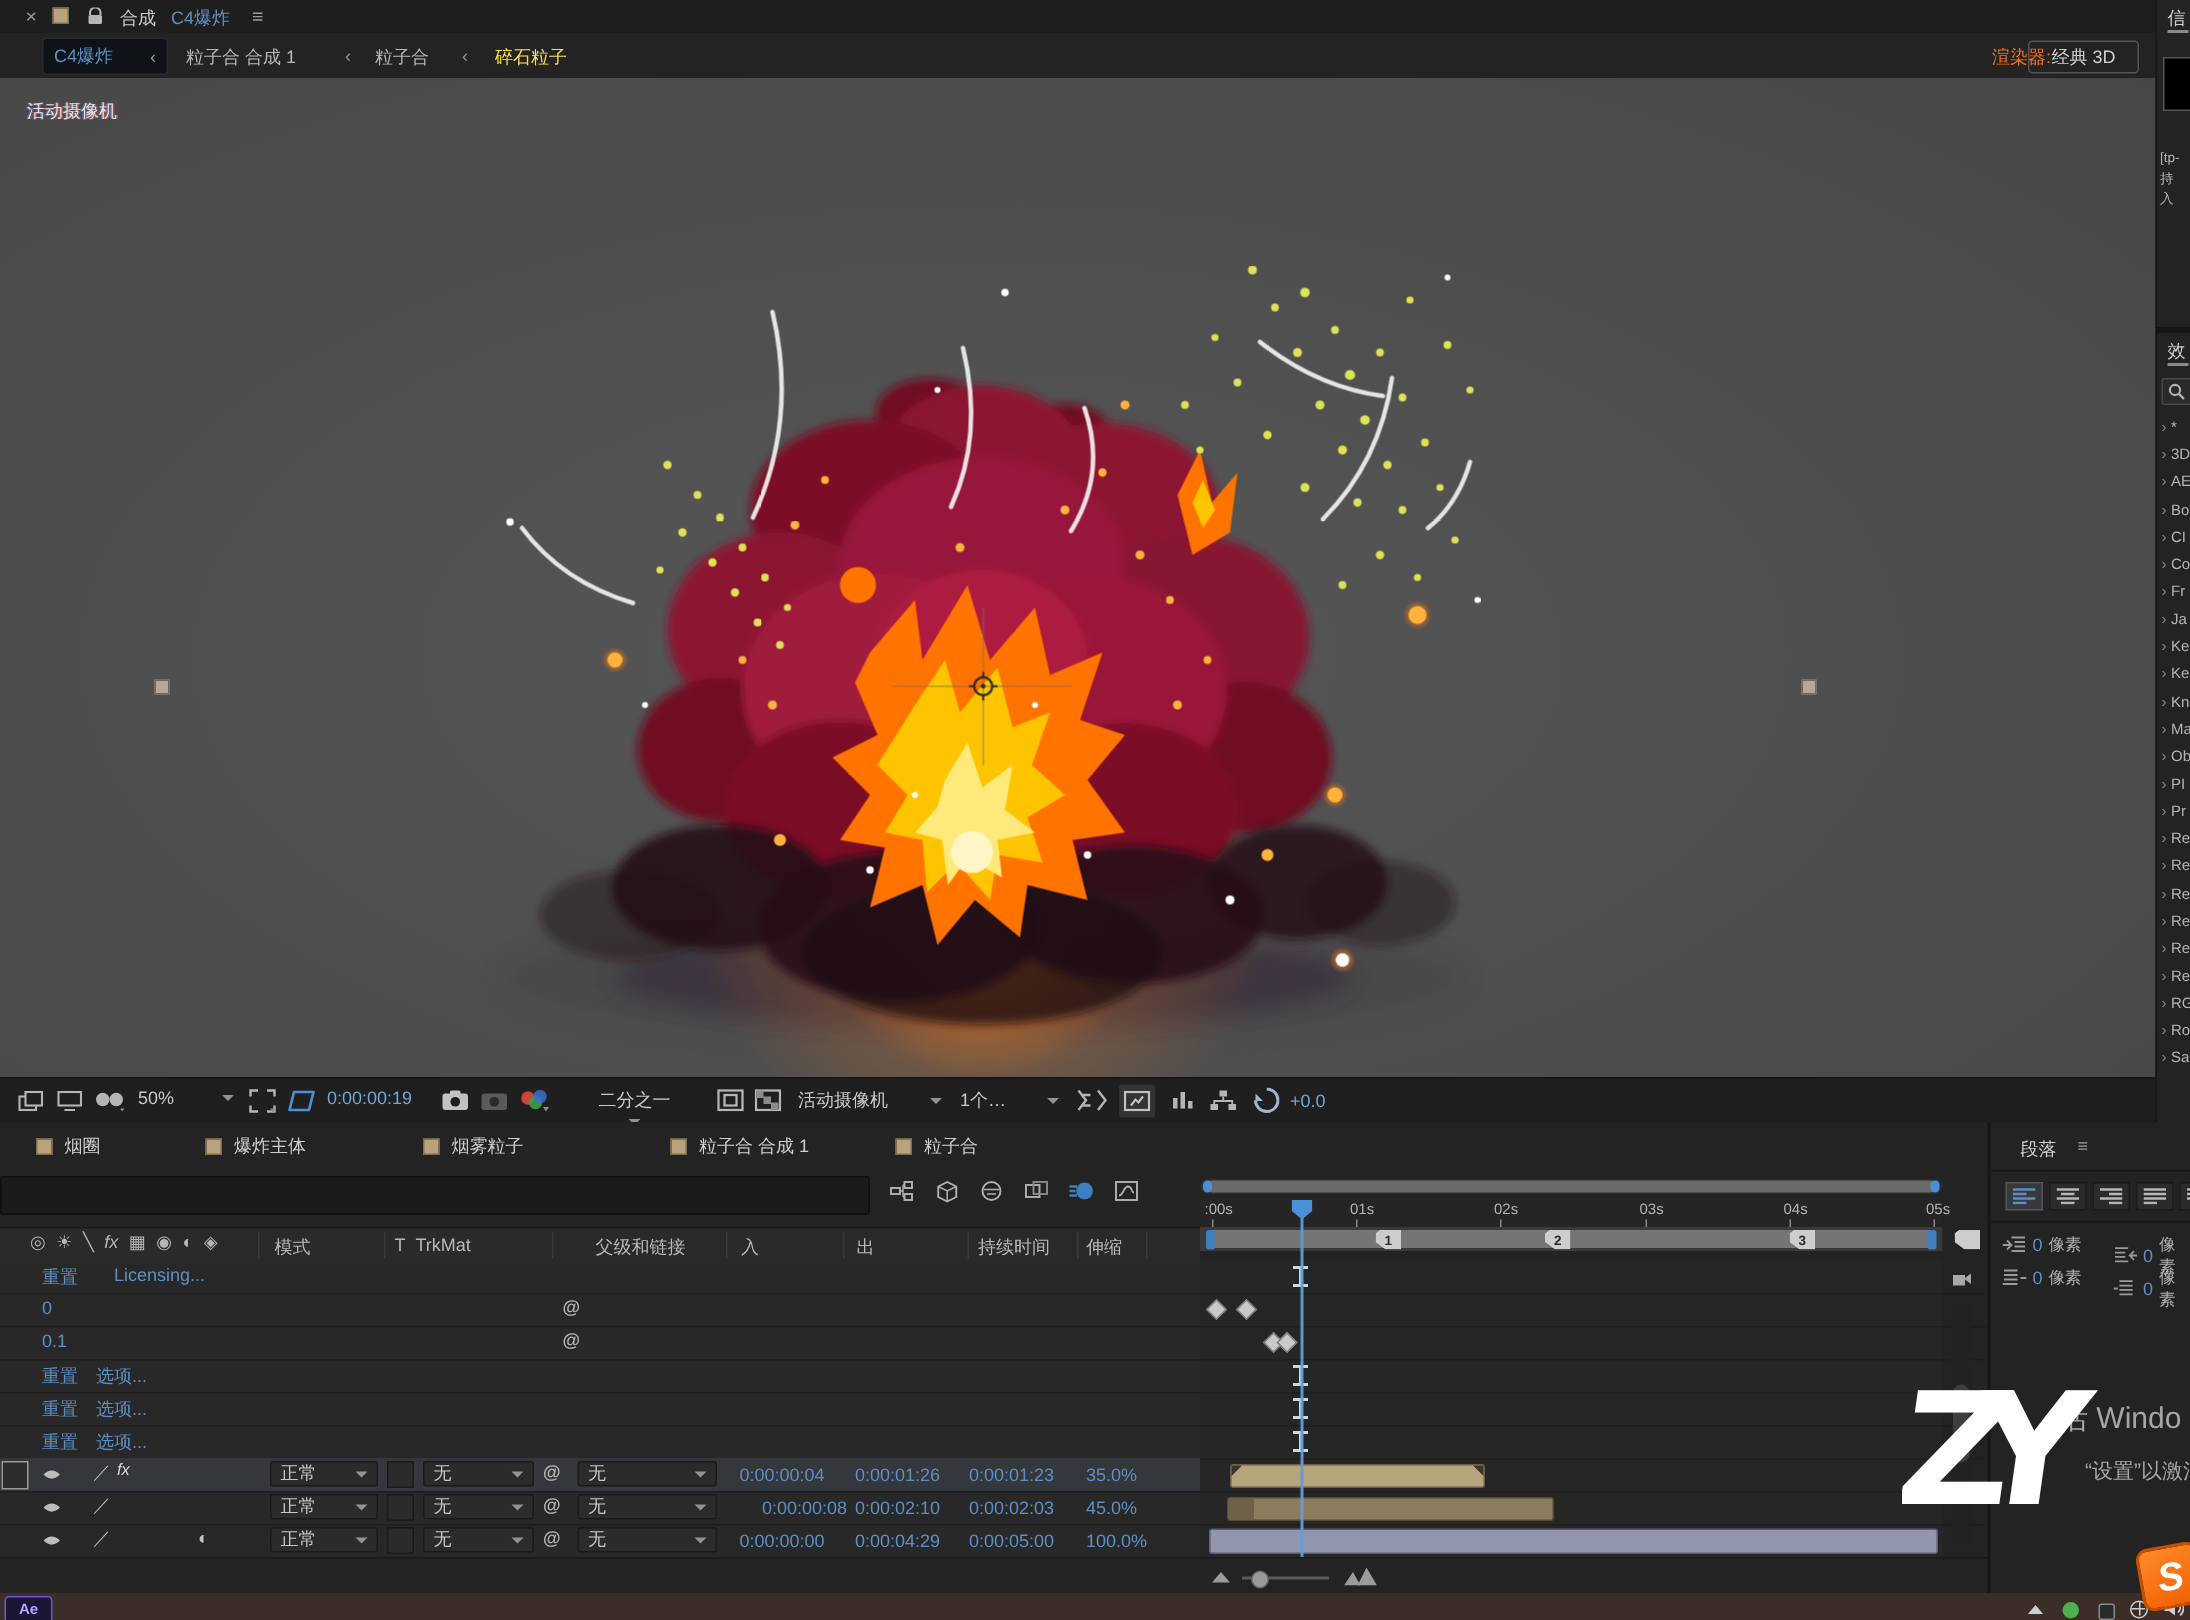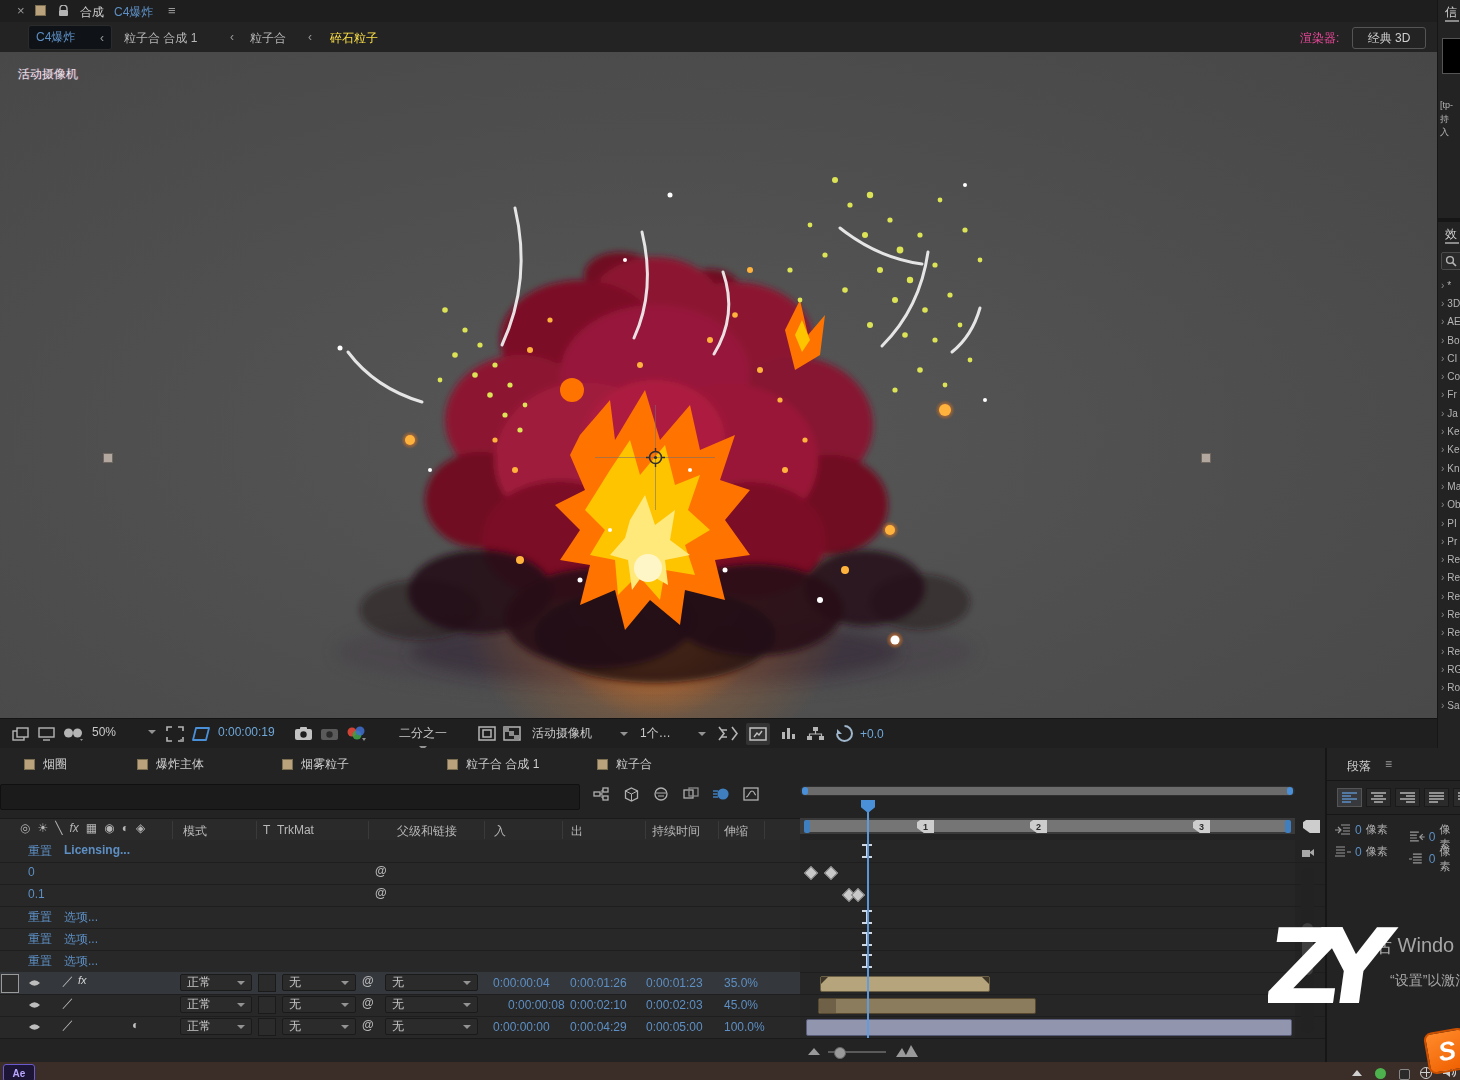--- a/index.html
+++ b/index.html
@@ -51,21 +51,21 @@
   <div class="ab" style="left:0;top:22px;width:1437px;height:30px;background:#232323;border-bottom:1px solid #141414;">
     <div class="ab" style="left:28px;top:3px;width:84px;height:25px;background:#0f1318;border:1px solid #2b2b2b;border-radius:3px;display:flex;align-items:center;justify-content:space-between;padding:0 7px;box-sizing:border-box;">
       <span style="color:#5d8fc4;">C4爆炸</span>
       <span class="gray">‹</span>
     </div>
     <span class="ab" style="left:124px;top:8px;color:#b8b8b8;">粒子合 合成 1</span>
     <span class="ab gray" style="left:230px;top:8px;">‹</span>
     <span class="ab" style="left:250px;top:8px;color:#b8b8b8;">粒子合</span>
     <span class="ab gray" style="left:308px;top:8px;">‹</span>
     <span class="ab" style="left:330px;top:8px;color:#fde047;">碎石粒子</span>
-    <span class="ab" style="left:1300px;top:8px;color:#ec4899;">渲染器:</span>
+    <span class="ab" style="left:1328px;top:8px;color:#f97316;">渲染器:</span>
     <div class="ab" style="left:1352px;top:5px;width:72px;height:20px;border:1px solid #555;border-radius:3px;display:flex;align-items:center;justify-content:center;">
       <span style="color:#cfcfcf;">经典 3D</span>
     </div>
   </div>
 
   <div class="ab" style="left:0;top:52px;width:1437px;height:666px;background:radial-gradient(ellipse at 46% 58%, #575757 0%, #4e4e4e 55%, #474747 100%);overflow:hidden;">
     <span class="ab" style="left:18px;top:14px;color:#e2e2e2;font-size:12px;text-shadow:1px 0 0 rgba(255,80,80,.5), -1px 0 0 rgba(80,160,255,.5);">活动摄像机</span>
 
     <svg class="ab" style="left:280px;top:88px;" width="760" height="580" viewBox="0 0 760 580">
       <defs>
@@ -387,20 +387,34 @@
           </svg>
         </div>
     </div>
 
     <div class="ab" style="left:800px;top:38px;width:495px;height:10px;background:#2f2f2f;border-radius:5px;">
       <div style="position:absolute;left:4px;top:1px;width:487px;height:8px;background:#6b6b6b;border-radius:4px;"></div>
       <div style="position:absolute;left:2px;top:1px;width:6px;height:8px;background:#4a90d9;border-radius:3px;"></div>
       <div style="position:absolute;right:2px;top:1px;width:6px;height:8px;background:#4a90d9;border-radius:3px;"></div>
     </div>
 
+    <div class="ab" style="left:800px;top:50px;width:495px;height:20px;background:#252525;color:#b5b5b5;font-size:10px;">
+      <span class="ab" style="left:3px;top:3px;">:00s</span>
+      <span class="ab" style="left:100px;top:3px;">01s</span>
+      <span class="ab" style="left:196px;top:3px;">02s</span>
+      <span class="ab" style="left:293px;top:3px;">03s</span>
+      <span class="ab" style="left:389px;top:3px;">04s</span>
+      <span class="ab" style="left:484px;top:3px;">05s</span>
+      <div class="ab" style="left:8px;top:15px;width:1px;height:5px;background:#8a8a8a;"></div>
+      <div class="ab" style="left:104px;top:15px;width:1px;height:5px;background:#8a8a8a;"></div>
+      <div class="ab" style="left:200px;top:15px;width:1px;height:5px;background:#8a8a8a;"></div>
+      <div class="ab" style="left:297px;top:15px;width:1px;height:5px;background:#8a8a8a;"></div>
+      <div class="ab" style="left:393px;top:15px;width:1px;height:5px;background:#8a8a8a;"></div>
+      <div class="ab" style="left:489px;top:15px;width:1px;height:5px;background:#8a8a8a;"></div>
+    </div>
 
     <div class="ab" style="left:800px;top:70px;width:495px;height:16px;background:#3a3a3a;">
       <div style="position:absolute;left:6px;top:2px;width:483px;height:12px;background:#757575;border-radius:2px;"></div>
       <div class="wa-cap" style="left:4px;top:2px;"></div>
       <div class="wa-cap" style="left:485px;top:2px;"></div>
       <div class="marker-flag" style="left:117px;top:2px;">
           <span>1</span>
         </div>
       <div class="marker-flag" style="left:230px;top:2px;">
           <span>2</span>
@@ -447,21 +461,21 @@
     <div class="rowline" style="top:158px;"></div>
       <div class="rowline" style="top:180px;"></div>
     <div class="rowline" style="top:202px;"></div>
       <div class="rowline" style="top:224px;"></div>
     <div class="rowline" style="top:246px;"></div>
       <div class="rowline" style="top:268px;"></div>
     <div class="rowline" style="top:290px;"></div>
 
     <div class="ab" style="left:0;top:95px;width:800px;height:18px;">
       <span class="ab propline" style="left:28px;">重置</span>
-      <span class="ab propline" style="left:64px;font-weight:bold;">Licensing...</span>
+      <span class="ab propline" style="left:76px;">Licensing...</span>
     </div>
     <div class="ab" style="left:0;top:117px;width:800px;height:18px;">
       <span class="ab propline" style="left:28px;">0</span>
       <span class="ab" style="left:375px;top:-1px;color:#b5b5b5;font-weight:bold;">@</span>
     </div>
     <div class="ab" style="left:0;top:139px;width:800px;height:18px;">
       <span class="ab propline" style="left:28px;">0.1</span>
       <span class="ab" style="left:375px;top:-1px;color:#b5b5b5;font-weight:bold;">@</span>
     </div>
     <div class="ab" style="left:0;top:161px;width:800px;height:18px;">

